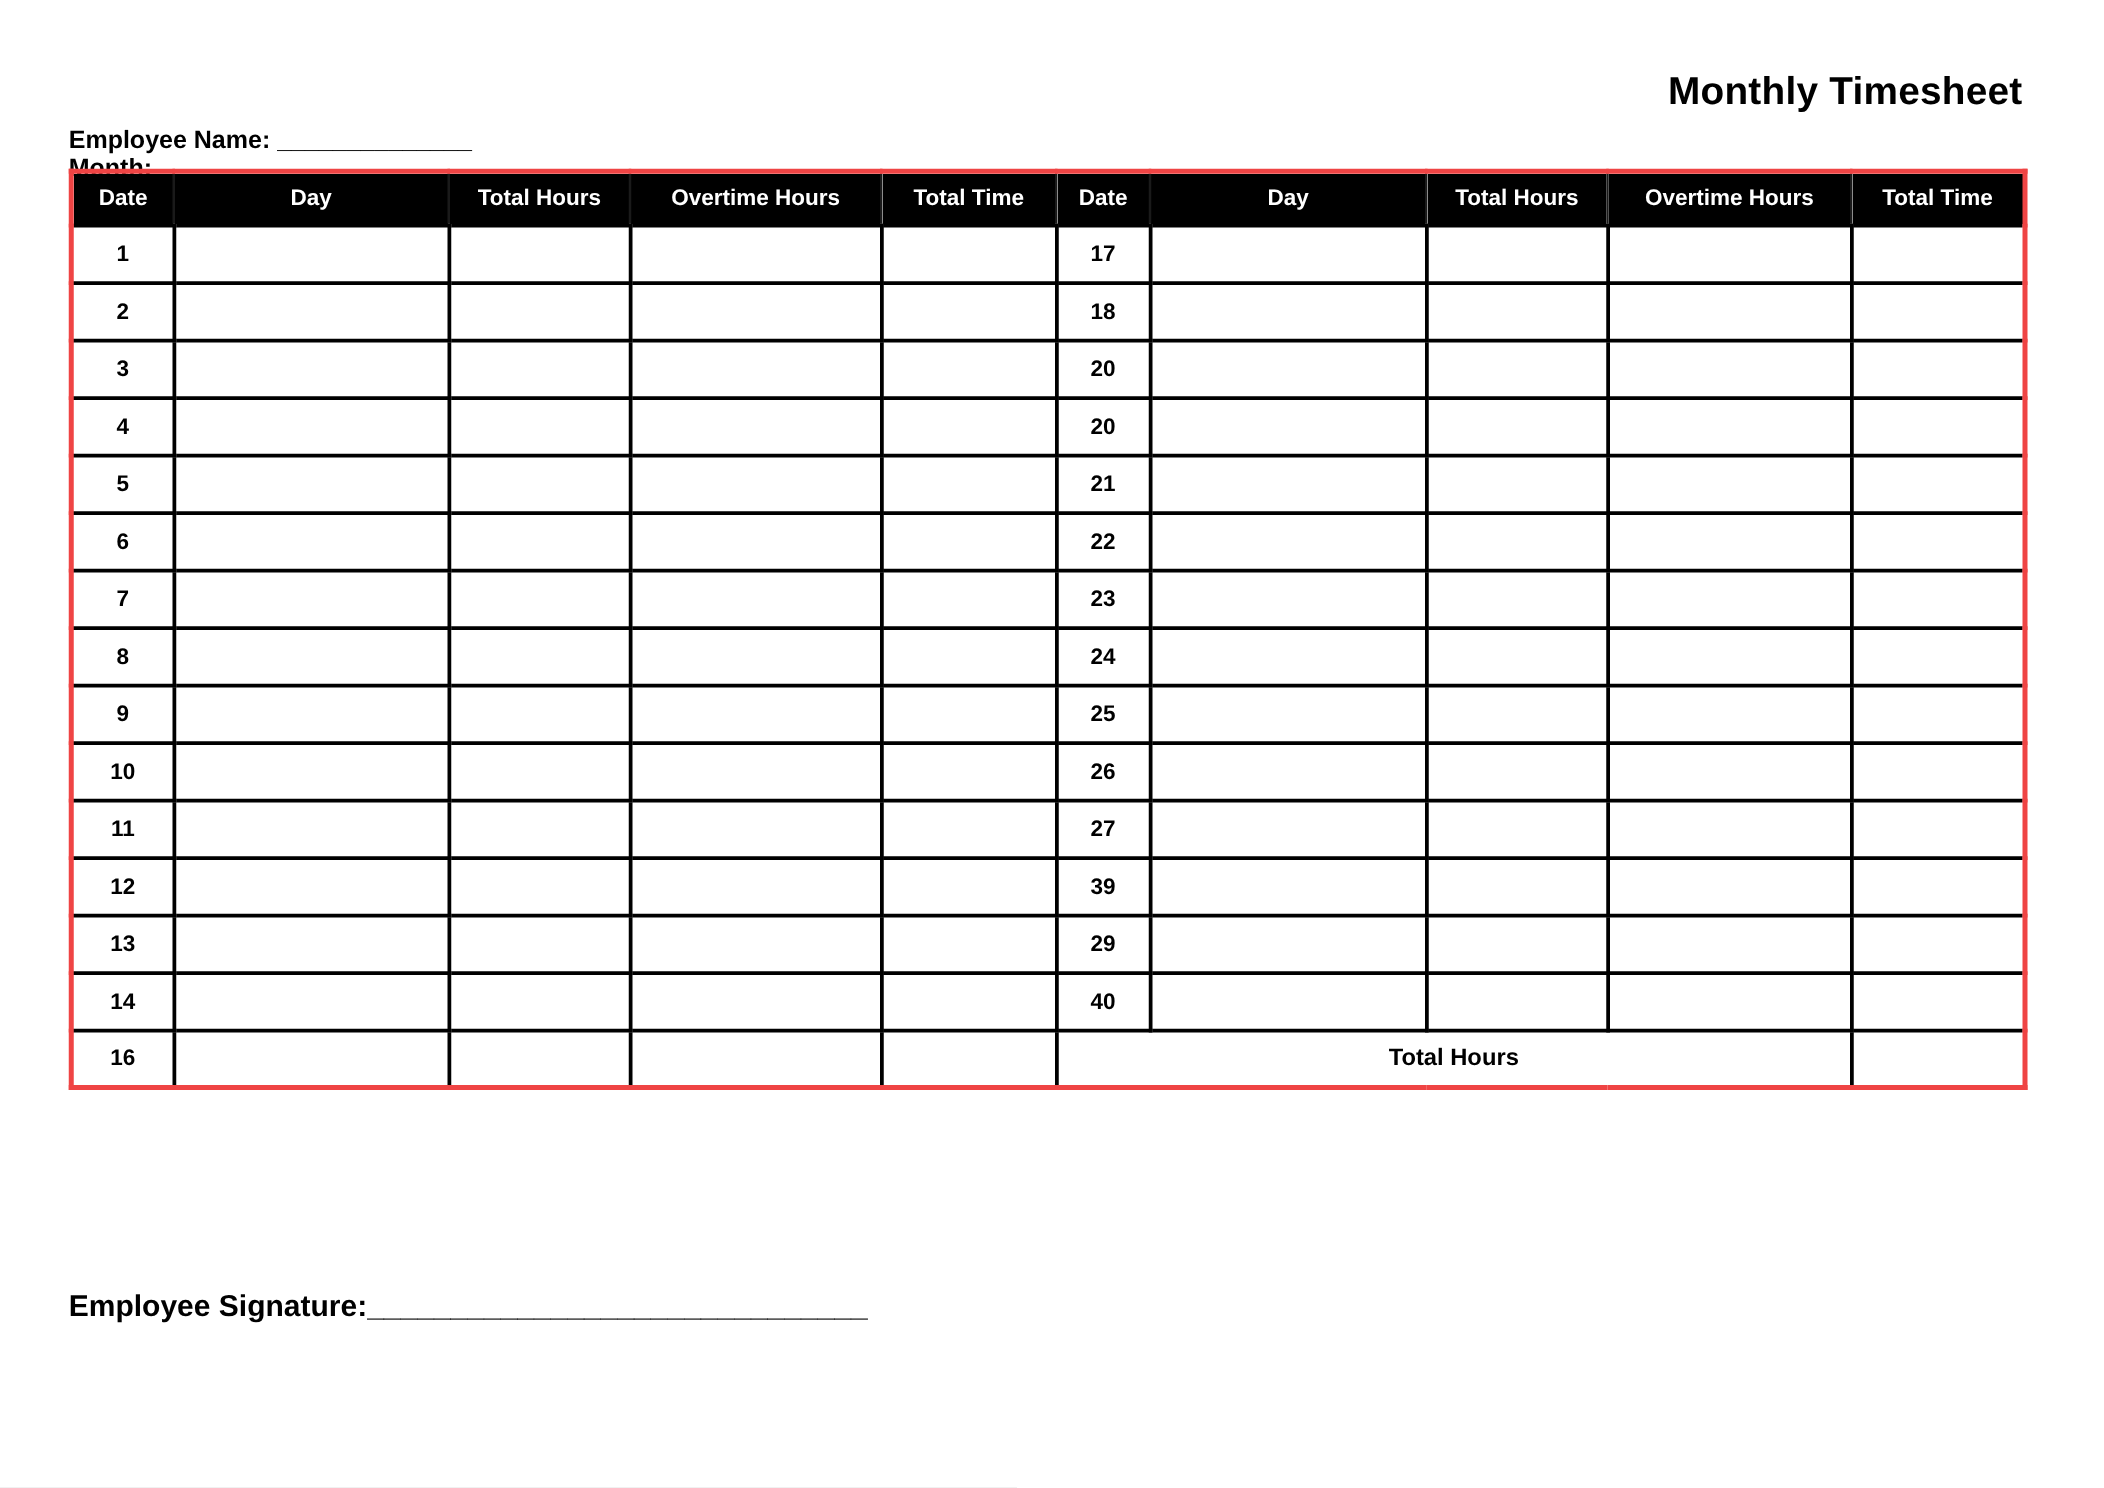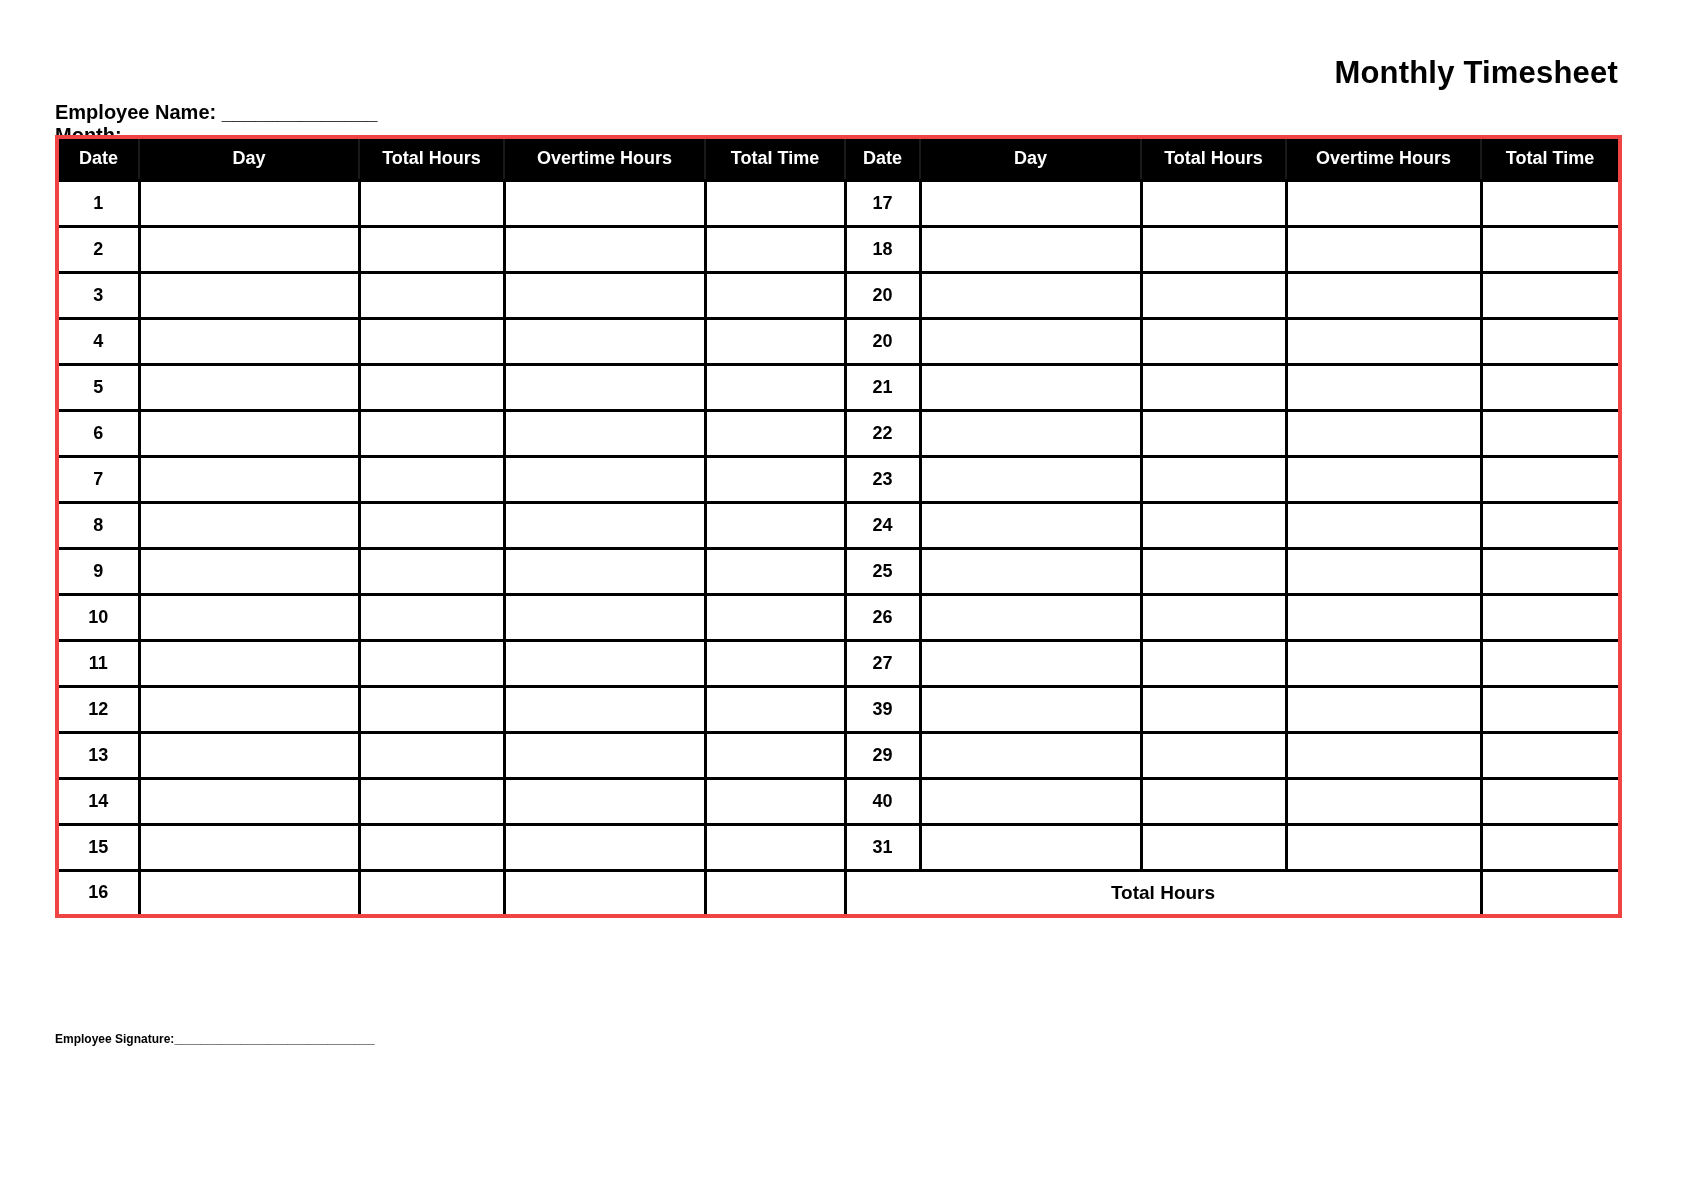--- a/index.html
+++ b/index.html
@@ -69,21 +69,21 @@
   .sheet-table td.total-label-cell {
     font-size: 19px;
   }
   .signature-row {
     position: absolute;
     top: 1032px;
     left: 55px;
     width: 1398px;
     display: flex;
     justify-content: space-between;
-    font-size: 12px;
+    font-size: 24px;
     white-space: nowrap;
   }
 </style>
 </head>
 <body>
 
 <div class="page">
 
   <div class="doc-title">Monthly Timesheet</div>
 
@@ -288,32 +288,20 @@
           <td></td>
           <td></td>
           <td></td>
           <td>40</td>
           <td></td>
           <td></td>
           <td></td>
           <td></td>
         </tr>
         <tr>
-          <td>15</td>
-          <td></td>
-          <td></td>
-          <td></td>
-          <td></td>
-          <td>31</td>
-          <td></td>
-          <td></td>
-          <td></td>
-          <td></td>
-        </tr>
-        <tr>
           <td>16</td>
           <td></td>
           <td></td>
           <td></td>
           <td></td>
           <td colspan="4" class="total-label-cell">Total Hours</td>
           <td></td>
         </tr>
       </tbody>
   </table>

